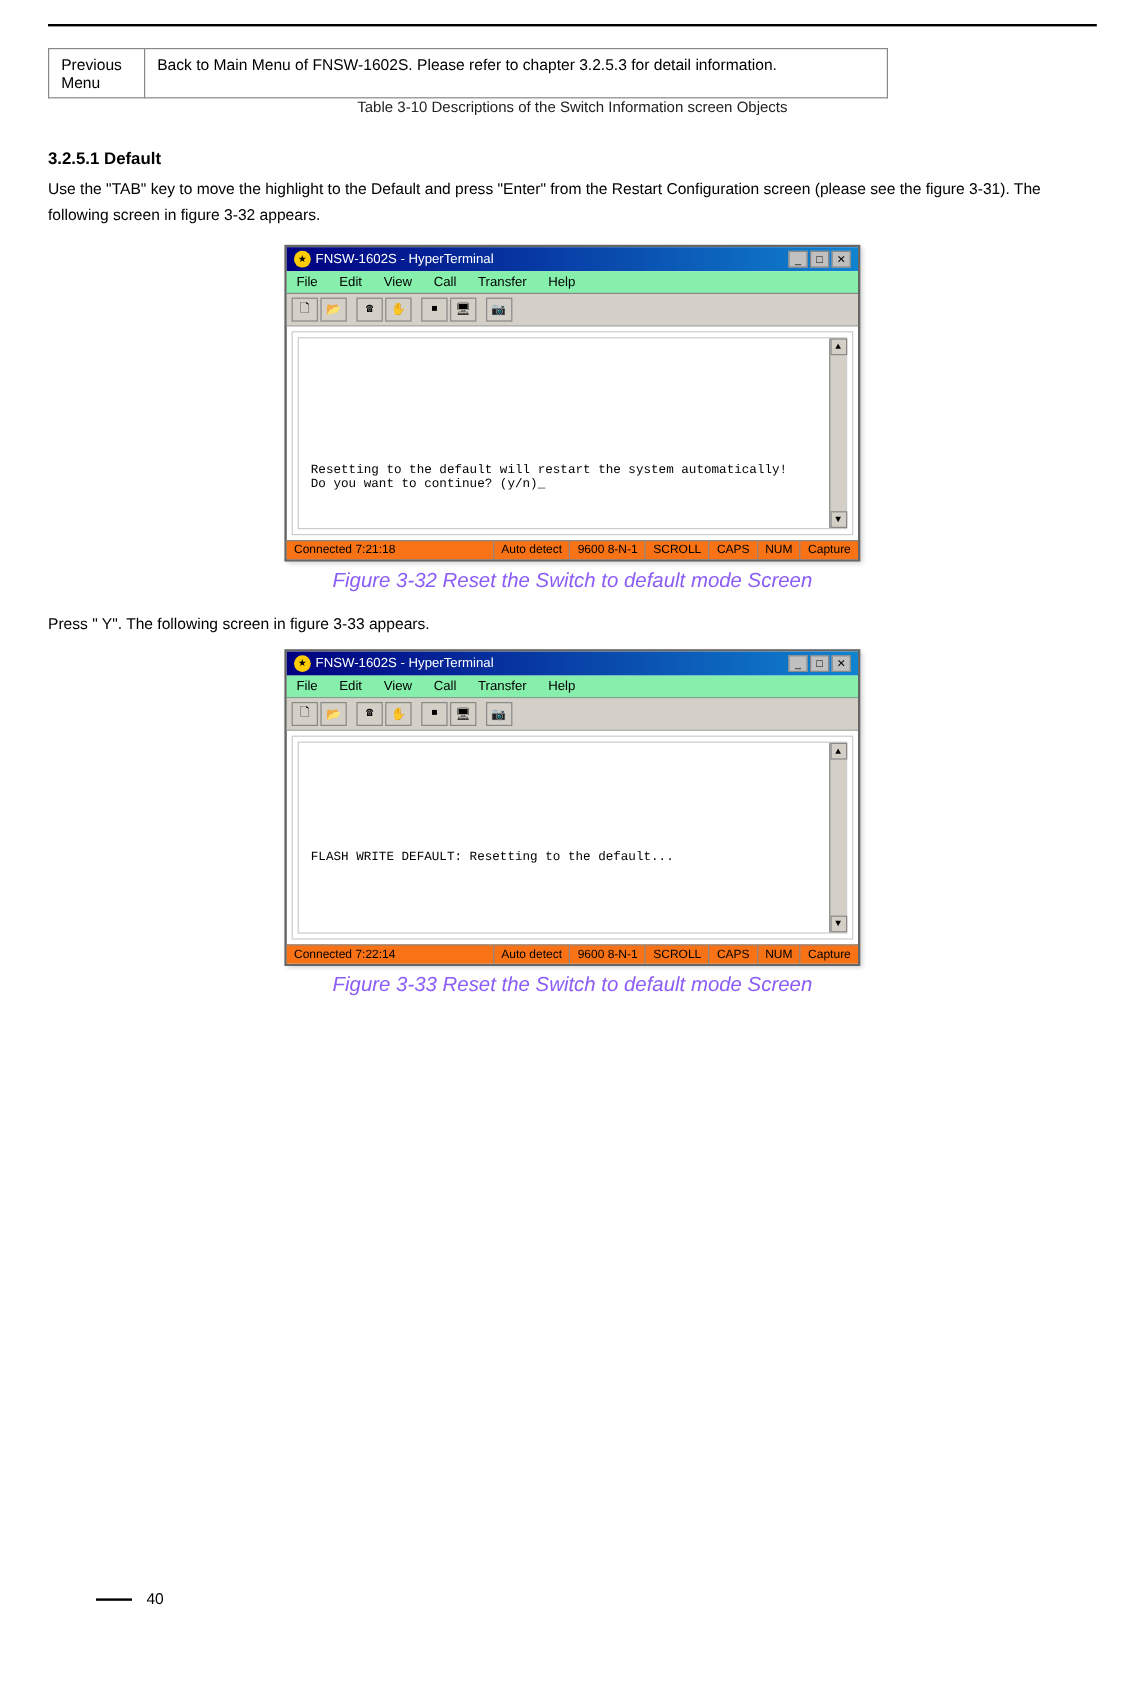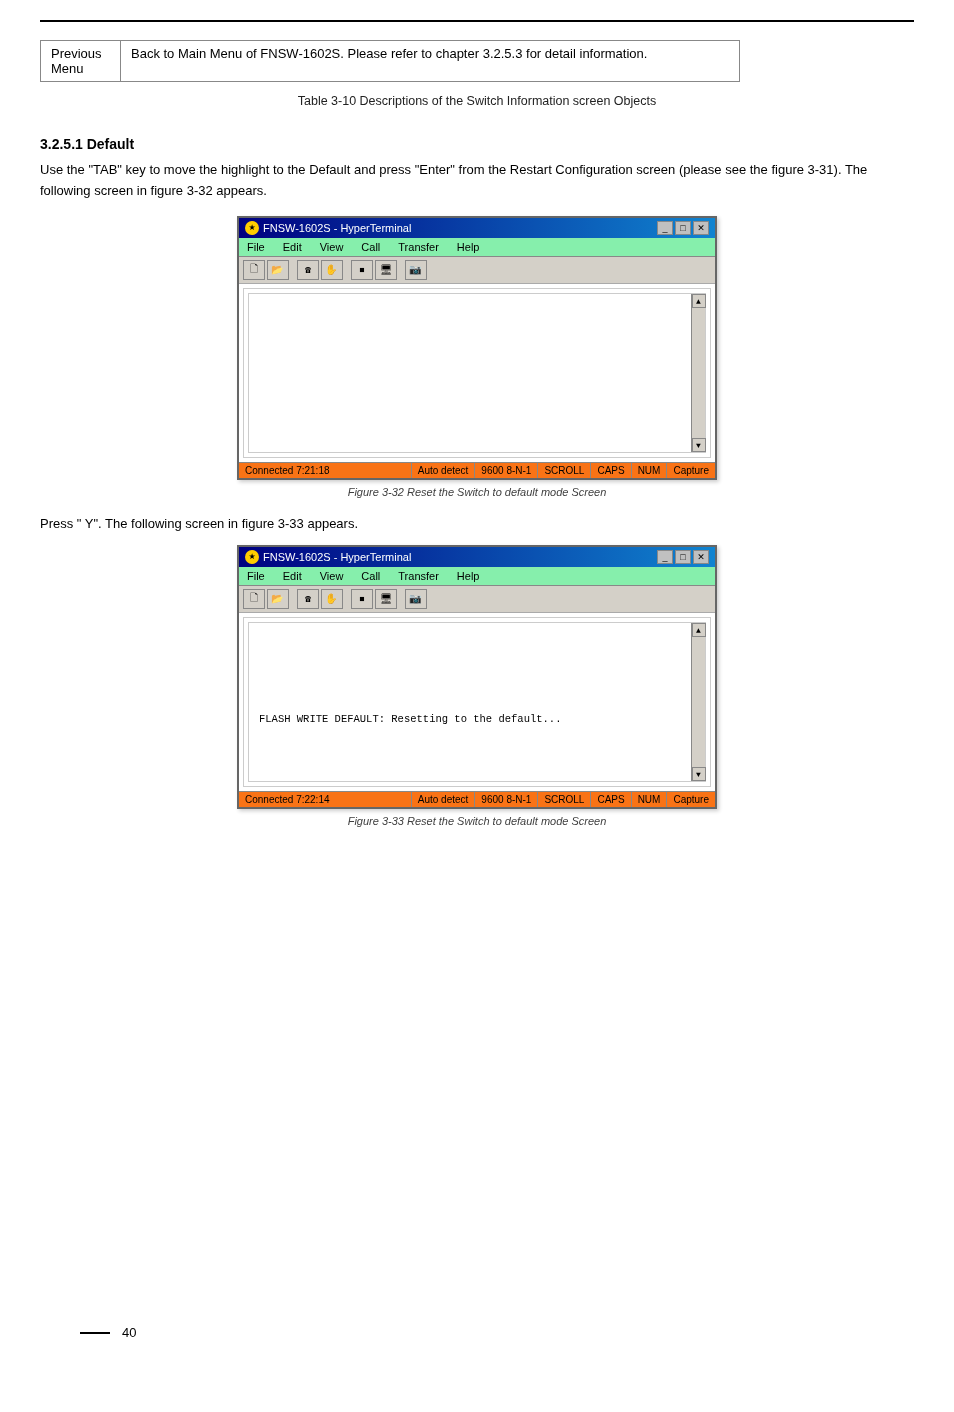--- a/index.html
+++ b/index.html
@@ -15,21 +15,21 @@
 
     
     .top-rule {
       border-top: 2px solid #000;
       margin-bottom: 18px;
     }
 
     
     .info-table {
       border-collapse: collapse;
-      margin-bottom: 12px;
+      margin-bottom: 0;
       width: 100%;
       max-width: 700px;
       padding-left: 14px;
     }
     .info-table td {
       border: 1px solid #888;
       padding: 5px 10px;
       vertical-align: top;
       font-size: 13px;
     }
@@ -216,24 +216,24 @@
     }
     .hyper-status-cell:last-child {
       border-right: none;
     }
     .hyper-status-cell.grow {
       flex: 1;
     }
 
     .fig-caption {
       text-align: center;
-      font-size: 11px;
+      font-size: 17px;
       margin-bottom: 18px;
       font-style: italic;
-      color: #404040;
+      color: #8b5cf6;
     }
 
     .press-text {
       font-size: 13px;
       margin-bottom: 14px;
       max-width: 860px;
     }
 
     
     .page-footer {
@@ -314,20 +314,24 @@
       <div class="hyper-toolbar-btn">✋</div>
       <div class="hyper-toolbar-sep"></div>
       <div class="hyper-toolbar-btn">⏹</div>
       <div class="hyper-toolbar-btn">🖥</div>
       <div class="hyper-toolbar-sep"></div>
       <div class="hyper-toolbar-btn">📷</div>
     </div>
 
     <div style="position:relative; margin: 4px; border: 1px solid #ccc;">
       <div class="hyper-content" style="min-height:160px; padding-right:18px;">
+        <div class="hyper-content-inner">
+          <div>Resetting to the default will restart the system automatically!</div>
+          <div>Do you want to continue? (y/n)_</div>
+        </div>
         <div class="hyper-scrollbar">
           <div class="hyper-scrollbar-up">▲</div>
           <div class="hyper-scrollbar-down">▼</div>
         </div>
       </div>
     </div>
 
     <div class="hyper-statusbar">
       <div class="hyper-status-cell grow">Connected 7:21:18</div>
       <div class="hyper-status-cell">Auto detect</div>

